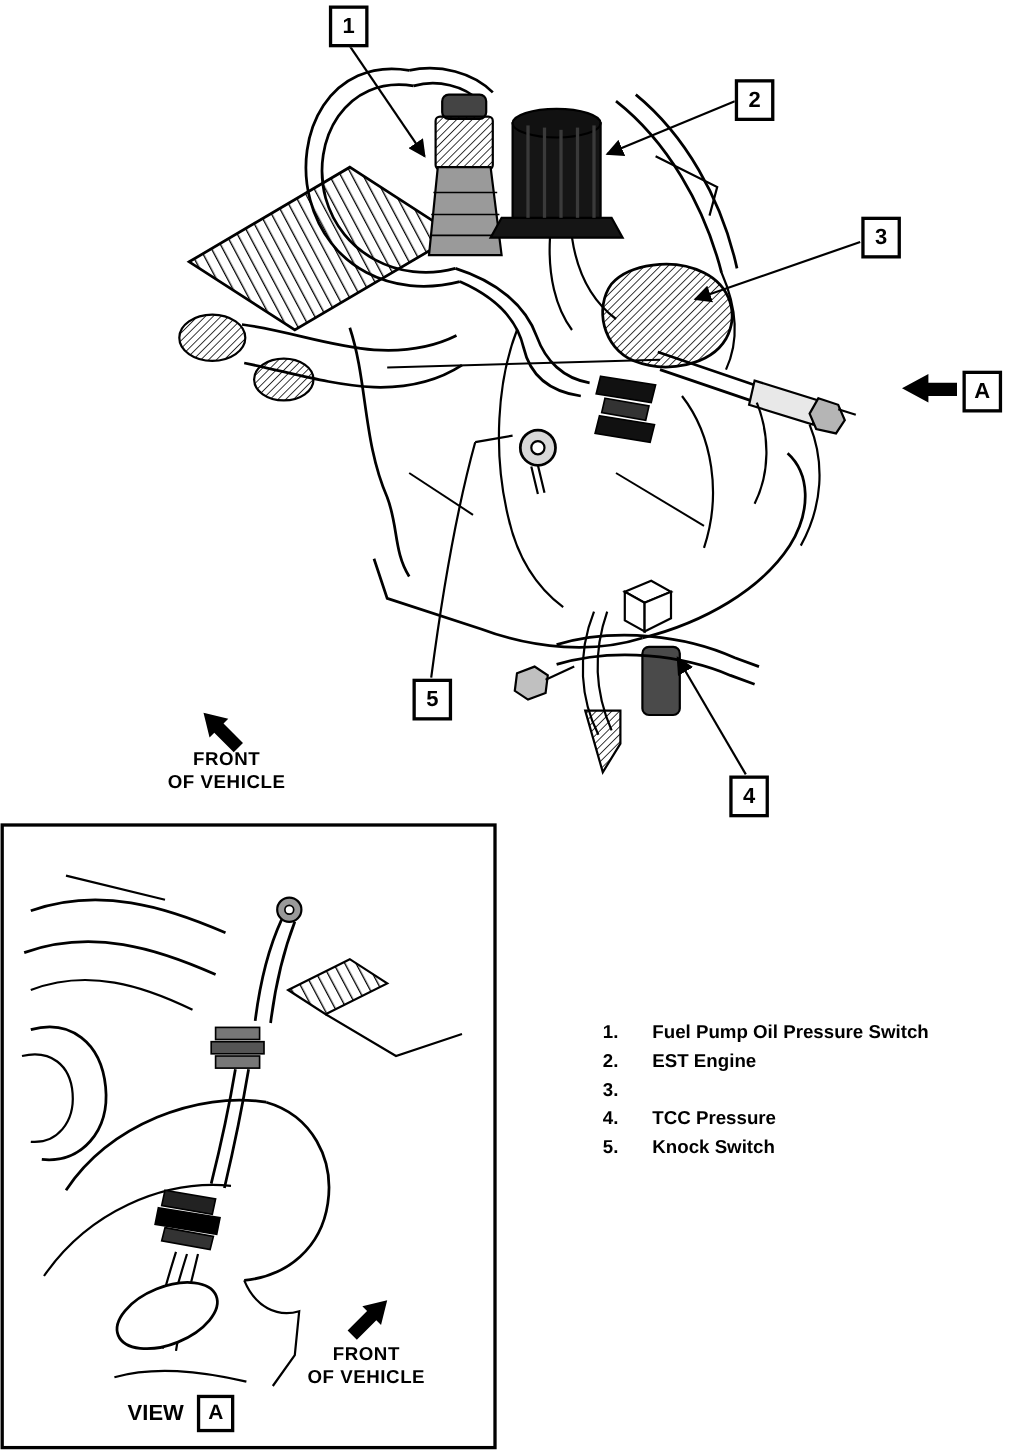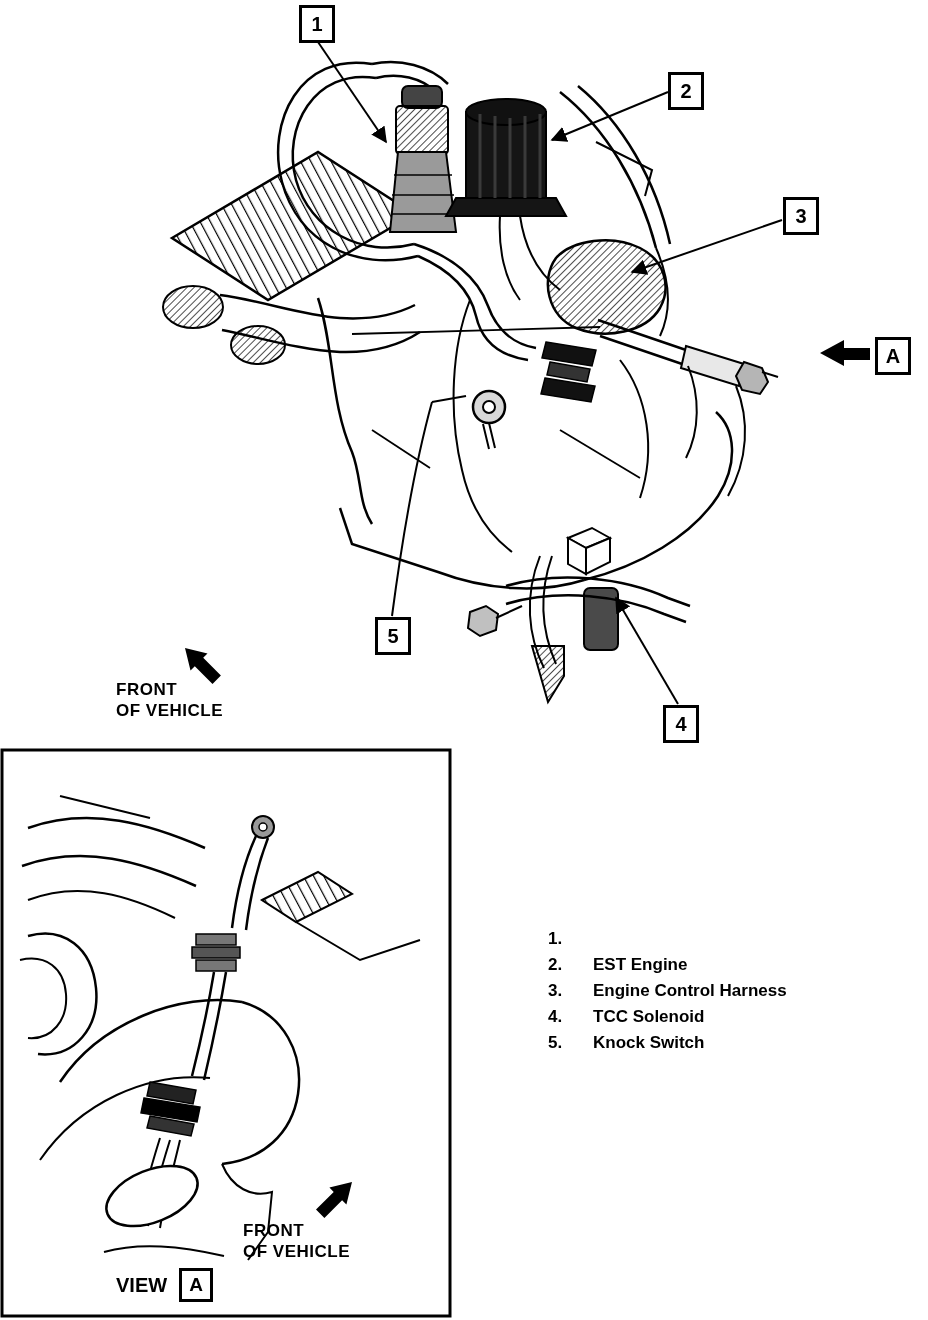--- a/index.html
+++ b/index.html
@@ -26,20 +26,21 @@
     width: 30px; height: 32px;
     border: 3px solid #000;
     background: #fff;
     display: flex; align-items: center; justify-content: center;
     font-size: 20px; font-weight: bold;
     z-index: 5;
   }
   .front-label {
     position: absolute;
     width: 180px;
+    text-align: center;
     font-size: 17px;
     font-weight: bold;
     line-height: 21px;
     letter-spacing: 0.5px;
     z-index: 4;
   }
   .legend {
     position: absolute;
     left: 548px; top: 926px;
     z-index: 4;
@@ -264,32 +265,32 @@
   </div>
 
   <div class="front-label" style="left:243px; top:1220px;">
     <div>FRONT</div>
     <div>OF VEHICLE</div>
   </div>
 
   <div class="legend">
     <div class="legend-row">
       <span class="legend-num">1.</span>
+      <span>Fuel Pump Oil Pressure Switch</span>
     </div>
     <div class="legend-row">
       <span class="legend-num">2.</span>
       <span>EST Engine</span>
     </div>
     <div class="legend-row">
       <span class="legend-num">3.</span>
-      <span>Engine Control Harness</span>
     </div>
     <div class="legend-row">
       <span class="legend-num">4.</span>
-      <span>TCC Solenoid</span>
+      <span>TCC Pressure</span>
     </div>
     <div class="legend-row">
       <span class="legend-num">5.</span>
       <span>Knock Switch</span>
     </div>
   </div>
 
   <div class="view-a">
     <span>VIEW</span>
     <span class="a-box">A</span>

